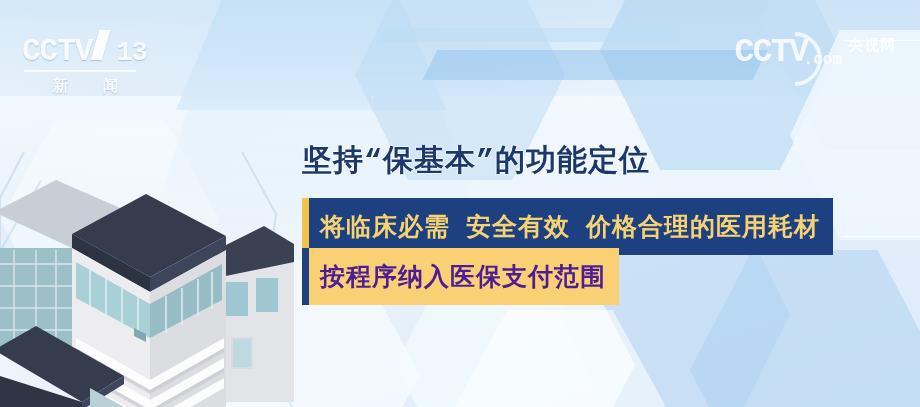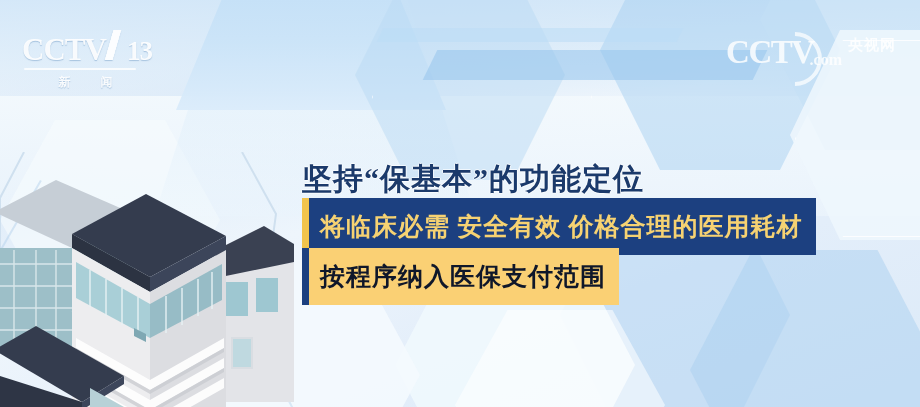--- a/index.html
+++ b/index.html
@@ -6,21 +6,21 @@
   html, body {
     margin: 0;
     padding: 0;
     background: #ffffff;
   }
   #stage {
     position: relative;
     width: 920px;
     height: 407px;
     overflow: hidden;
-    font-family: Liberation Serif, serif;
+    font-family: Liberation Mono, monospace;
     background: linear-gradient(160deg, #eaf3fb 0%, #dceaf8 22%, #eef5fc 46%, #e3eefa 70%, #dceaf8 100%);
   }
 
   
   .bg-layer {
     position: absolute;
     inset: 0;
     overflow: hidden;
   }
   .poly {
@@ -173,21 +173,21 @@
   }
   .cctv-bug .bug-rule {
     margin: 3px 0 4px 2px;
     height: 2px;
     width: 112px;
     background: rgba(255,255,255,0.8);
     border-radius: 1px;
   }
   .cctv-bug .bug-sub {
     text-align: center;
-    font-size: 12px;
+    font-size: 16px;
     font-weight: 700;
     letter-spacing: 9px;
     color: rgba(255,255,255,0.9);
     text-shadow: 0 1px 1px rgba(120,160,200,0.5);
     padding-left: 6px;
   }
 
   
   .wm {
     position: absolute;
@@ -243,21 +243,20 @@
     font-size: 30px;
     font-weight: 700;
     color: #1b3a6b;
     letter-spacing: 1px;
     white-space: nowrap;
     text-shadow:
       1px 0 0 rgba(255,255,255,0.65),
       -1px 0 0 rgba(255,255,255,0.65),
       0 1px 0 rgba(255,255,255,0.65),
       0 -1px 0 rgba(255,255,255,0.65);
-    margin-top: 19px;
   }
   .banner {
     position: absolute;
     display: flex;
     align-items: stretch;
     height: 57px;
   }
   .banner .accent {
     width: 7px;
     flex: 0 0 7px;
@@ -278,21 +277,21 @@
   .banner-1 .body {
     background: #1c4080;
     color: #f6d272;
   }
   .banner-2 {
     left: 302px; top: 248px;
   }
   .banner-2 .accent { background: #1c4080; }
   .banner-2 .body {
     background: #fad074;
-    color: #0f172a;
+    color: #4c1d95;
   }
 </style>
 </head>
 <body>
 
 <div id="stage">
 
   <div class="bg-layer">
     <div class="poly band-top"></div>
     <div class="poly band-mid"></div>

